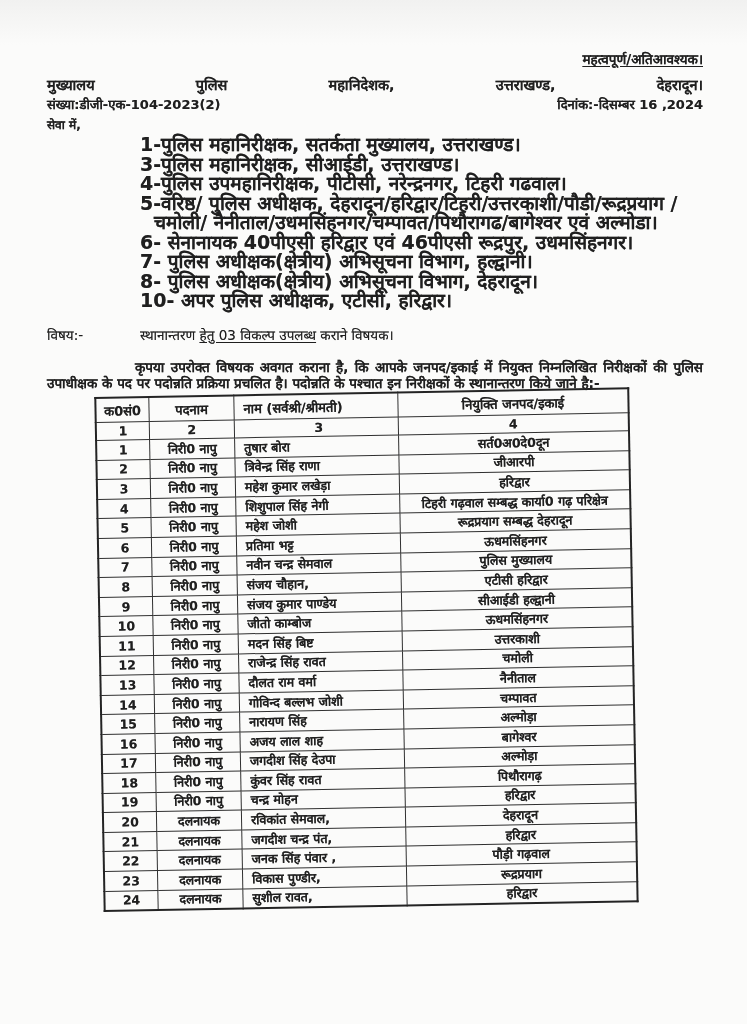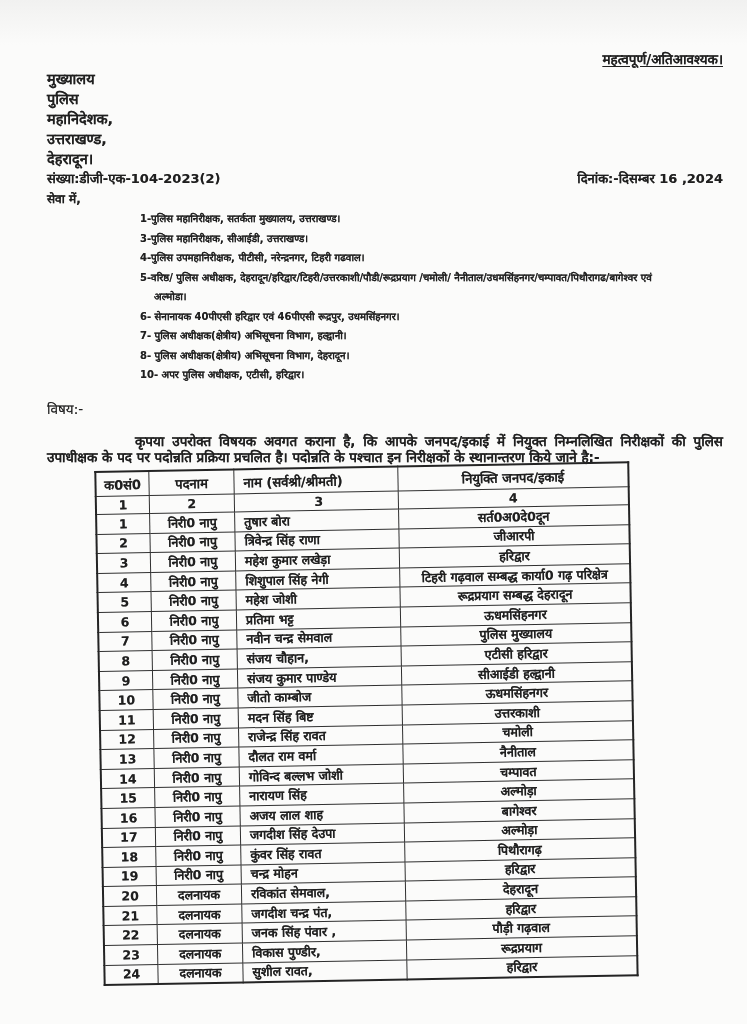--- a/index.html
+++ b/index.html
@@ -9,44 +9,44 @@
     font-family:"DejaVu Sans", sans-serif;
   }
   .page {
     position:relative;
     width:747px; height:1024px;
     overflow:hidden;
     background:linear-gradient(180deg,#f1f1f0 0px,#fbfbfa 45px,#fbfbfa 100%);
     color:#1f1f1f;
     text-shadow:0 0 0.5px rgba(30,30,30,0.55);
   }
-  .content { padding:50px 24px 0 47px; }
+  .content { padding:50px 44px 0 47px; }
 
   .u { text-decoration:underline; text-underline-offset:2px; }
 
   .tag-line {
     text-align:right;
     font-size:13.5px; font-weight:700;
   }
   .office-line {
     display:flex; justify-content:space-between;
     font-weight:700; font-size:14.5px;
-    flex-direction:column;
+    margin-top:6px;
   }
   .ref-line {
     display:flex; justify-content:space-between;
     font-size:13px; font-weight:600;
     margin-top:1px;
   }
   .salutation { font-size:12px; font-weight:600; margin-top:3px; }
 
   .recipients {
     margin:2px 0 0 93px;
     width:545px;
-    font-size:10px; font-weight:600;
+    font-size:19px; font-weight:600;
     line-height:19.5px;
   }
   .recipient { padding-left:14px; text-indent:-14px; }
 
   .subject-row {
     display:flex;
     margin-top:15px;
     font-weight:400; font-size:13.5px;
   }
   .subject-label { width:93px; flex:0 0 93px; }
@@ -120,20 +120,21 @@
         <div class="recipient">7- पुलिस अधीक्षक(क्षेत्रीय) अभिसूचना विभाग, हल्द्वानी।</div>
 
         <div class="recipient">8- पुलिस अधीक्षक(क्षेत्रीय) अभिसूचना विभाग, देहरादून।</div>
 
 
         <div class="recipient">10- अपर पुलिस अधीक्षक, एटीसी, हरिद्वार।</div>
       </div>
 
     <div class="subject-row">
       <span class="subject-label">विषय:-</span>
+      <span class="subject-text"><span>स्थानान्तरण </span><span class="u">हेतु 03 विकल्प उपलब्ध</span><span> कराने विषयक।</span></span>
     </div>
 
     <p class="body-para">कृपया उपरोक्त विषयक अवगत कराना है, कि आपके जनपद/इकाई में नियुक्त निम्नलिखित निरीक्षकों की पुलिस उपाधीक्षक के पद पर पदोन्नति प्रक्रिया प्रचलित है। पदोन्नति के पश्चात इन निरीक्षकों के स्थानान्तरण किये जाने है:-</p>
 
     <div class="table-wrap">
       <table>
         <thead>
           <tr>
             <th class="c-sno">क0सं0</th>
             <th class="c-post">पदनाम</th>

